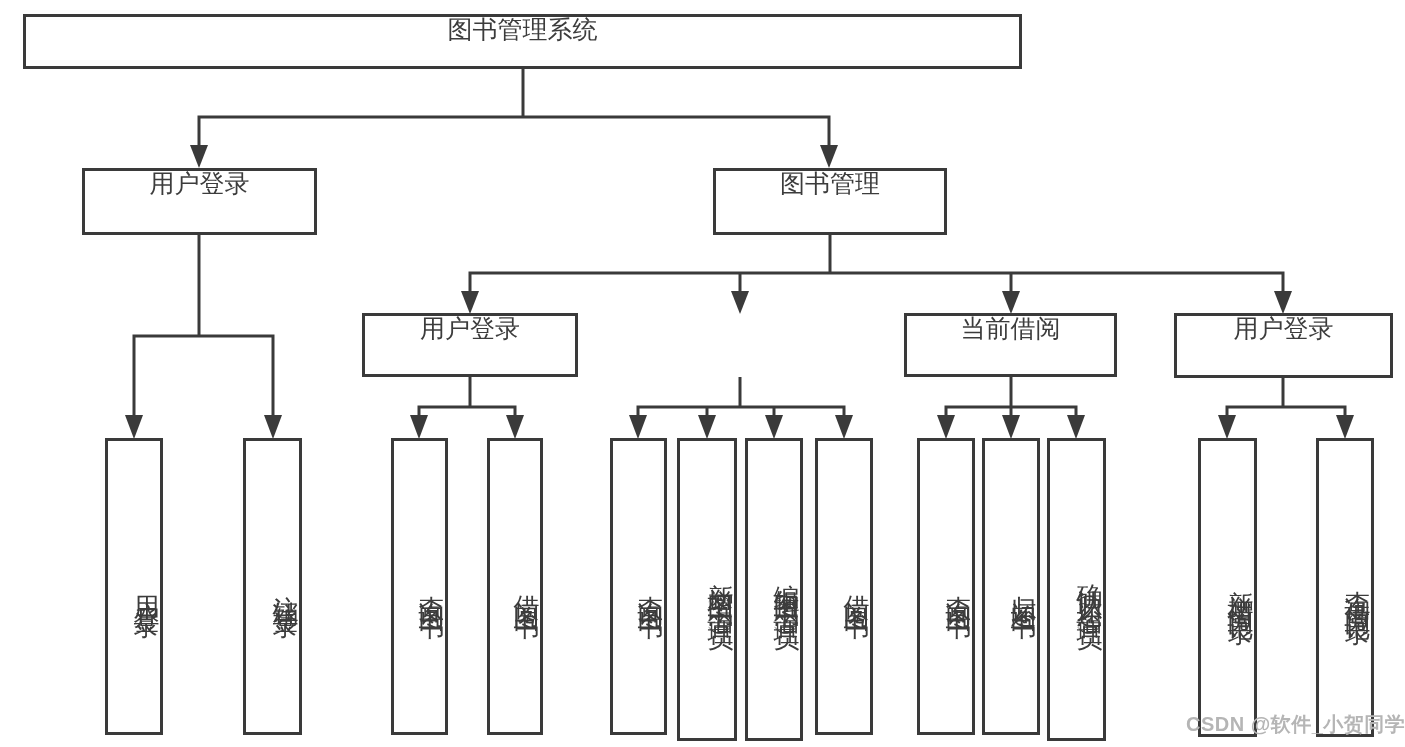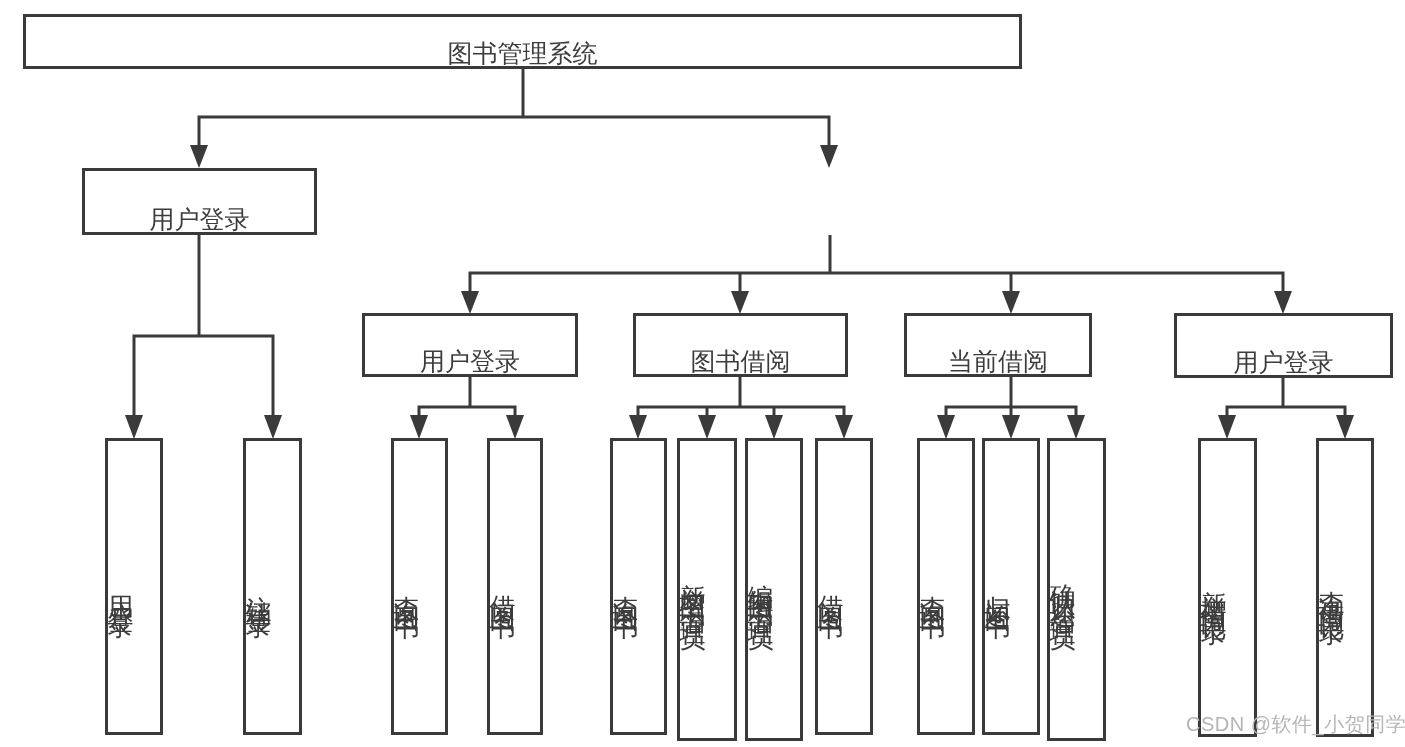--- a/index.html
+++ b/index.html
@@ -27,21 +27,21 @@
     color: var(--line);
     z-index: 1;
   }
   .box {
     position: absolute;
     box-sizing: border-box;
     background: #ffffff;
     border: 3px solid var(--line);
     color: var(--ink);
     display: flex;
-    align-items: flex-end;
+    align-items: flex-start;
     justify-content: center;
     z-index: 2;
     font-size: 25px;
     line-height: 1;
     white-space: nowrap;
   }
   .box.v {
     writing-mode: vertical-rl;
     text-orientation: mixed;
     font-size: 26px;
@@ -50,20 +50,21 @@
   }
   .watermark {
     position: absolute;
     left: 1186px;
     top: 711px;
     font-size: 20px;
     letter-spacing: 0.5px;
     color: var(--watermark);
     z-index: 10;
     white-space: nowrap;
+    font-weight: bold;
   }
 </style>
 </head>
 <body>
 
 <div class="canvas">
 
   <svg class="connectors" viewBox="0 0 1405 747" xmlns="http://www.w3.org/2000/svg">
     <g stroke="currentColor" stroke-width="3" fill="none" stroke-linejoin="miter">
 
@@ -118,28 +119,28 @@
     </g>
   </svg>
 
   <div class="box" style="left:23px;top:14px;width:999px;height:55px">
     <span>图书管理系统</span>
   </div>
 
   <div class="box" style="left:82px;top:168px;width:235px;height:67px">
     <span>用户登录</span>
   </div>
+  <div class="box" style="left:713px;top:168px;width:234px;height:67px">
+    <span>图书管理</span>
+  </div>
 
   <div class="box" style="left:362px;top:313px;width:216px;height:64px">
     <span>用户登录</span>
   </div>
-  <div class="box" style="left:633px;top:313px;width:215px;height:64px">
-    <span>图书借阅</span>
-  </div>
-  <div class="box" style="left:904px;top:313px;width:188px;height:64px">
+  <div class="box" style="left:904px;top:313px;width:213px;height:64px">
     <span>当前借阅</span>
   </div>
   <div class="box" style="left:1174px;top:313px;width:219px;height:65px">
     <span>用户登录</span>
   </div>
 
   <div class="box v" style="left:105px;top:438px;width:58px;height:297px">
     <span>用户登录</span>
   </div>
   <div class="box v" style="left:243px;top:438px;width:59px;height:297px">

